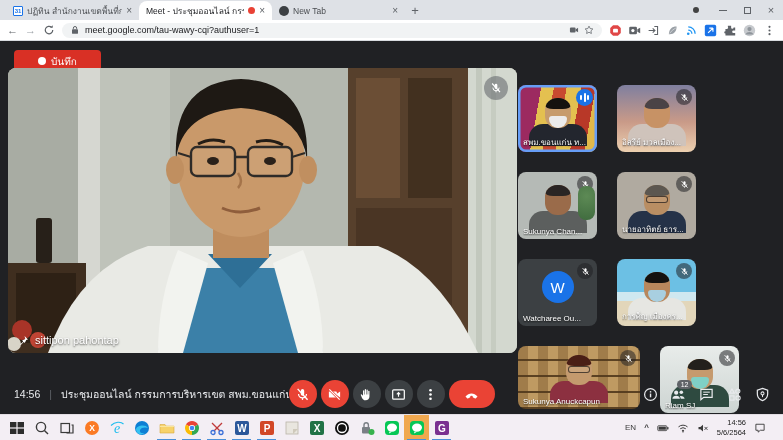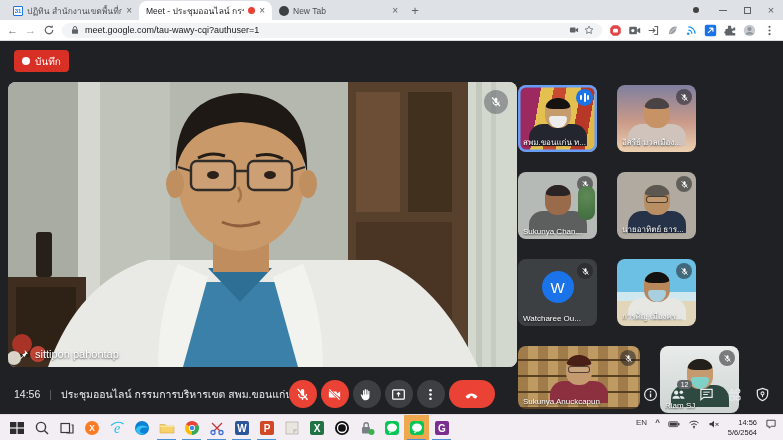--- a/index.html
+++ b/index.html
@@ -31,23 +31,23 @@
 .rel-ic svg{width:12px;height:12px}
 .omni{flex:1;min-width:0;height:15px;background:#f1f3f4;border-radius:8px;display:flex;align-items:center;gap:5px;padding:0 8px}
 .omni-ic svg{width:10px;height:10px}
 .url{flex:1;font-size:9px;color:#202124;white-space:nowrap;overflow:hidden}
 .ext{display:flex;align-items:center;gap:6px}
 .ext span{width:13px;height:13px;display:flex}
 .ext svg,.tool-ic svg{width:13px;height:13px}
 .tool-ic{display:flex}
 
 .meet{position:absolute;top:41px;left:0;right:0;bottom:26px;background:#202124}
-.rec-pill{position:absolute;left:14px;top:9px;height:22px;display:flex;align-items:center;gap:5px;background:#d93025;border-radius:4px;padding:0 8px;color:#fff;font-size:10px}
+.rec-pill{position:absolute;left:14px;top:9px;height:22px;display:flex;align-items:center;gap:5px;background:#d93025;border-radius:4px;padding:0 24px;color:#fff;font-size:10px}
 .rec-dot{width:8px;height:8px;border-radius:50%;background:#fff}
-.main-video{position:absolute;left:8px;top:41px;width:509px;height:285px;border-radius:8px;overflow:hidden;background:#9aa096}
+.main-video{position:absolute;left:8px;top:27px;width:509px;height:285px;border-radius:8px;overflow:hidden;background:#9aa096}
 .main-video svg.scene{width:100%;height:100%;display:block}
 .mv-name{position:absolute;left:10px;bottom:7px;display:flex;align-items:center;gap:6px;color:#fff;font-size:11px;text-shadow:0 1px 2px rgba(0,0,0,.7)}
 .mv-name svg{width:11px;height:11px}
 .mv-mute{position:absolute;right:9px;top:8px;width:24px;height:24px;border-radius:50%;background:rgba(95,99,104,.55);display:flex;align-items:center;justify-content:center}
 .mv-mute svg{width:12px;height:12px}
 
 .grid{position:absolute;left:518px;top:44px;width:251px;display:flex;flex-wrap:wrap;gap:20px}
 .tile{width:79px;height:67px;border-radius:8px;position:relative;overflow:hidden;background:#3c4043}
 .tile.wide{width:122px;height:63px}
 .tile.speaking{box-shadow:inset 0 0 0 2.5px #669df6}
@@ -95,21 +95,21 @@
 .mb-right{position:absolute;right:13px;top:0;height:40px;display:flex;align-items:center;gap:13px}
 .mbi{position:relative;display:flex}
 .mbi svg{width:15px;height:15px}
 .pc-badge{position:absolute;top:-7px;right:-6px;background:#606368;color:#fff;font-size:7px;font-style:normal;border-radius:7px;padding:1px 3.5px}
 
 .taskbar{position:absolute;left:0;right:0;bottom:0;height:26px;background:#f3eef4;display:flex;align-items:center;padding-left:4px;border-top:1px solid #e2dde3}
 .tbi{width:25px;height:26px;display:flex;align-items:center;justify-content:center;position:relative;flex:none}
 .tbi svg{width:16px;height:16px}
 .tbi.open::after{content:"";position:absolute;bottom:0;left:3px;right:3px;height:2px;background:#4a90d9}
 .tbi.hl{background:#f0a84f}
-.tray{margin-left:auto;display:flex;align-items:flex-start;gap:8px;padding-right:6px}
+.tray{margin-left:auto;display:flex;align-items:center;gap:8px;padding-right:17px}
 .tray svg{width:12px;height:12px;display:block}
 .lang{font-size:8px;color:#3a3a3a}
 .chev{font-size:8px;color:#3a3a3a;font-weight:bold}
 .clock{display:flex;flex-direction:column;align-items:flex-end;font-size:7.5px;line-height:1.25;color:#222}
 </style>
 </head>
 <body>
 
 <div id="stage">
 

